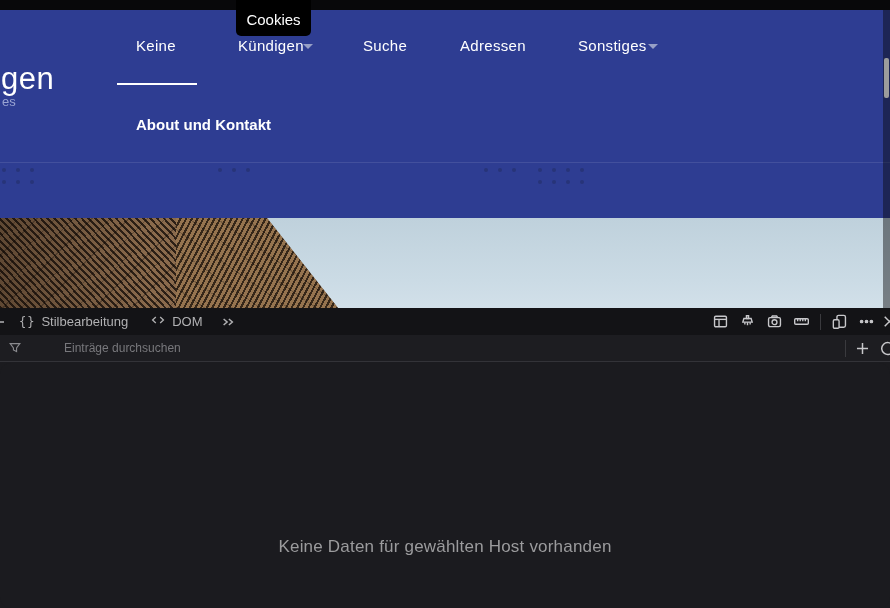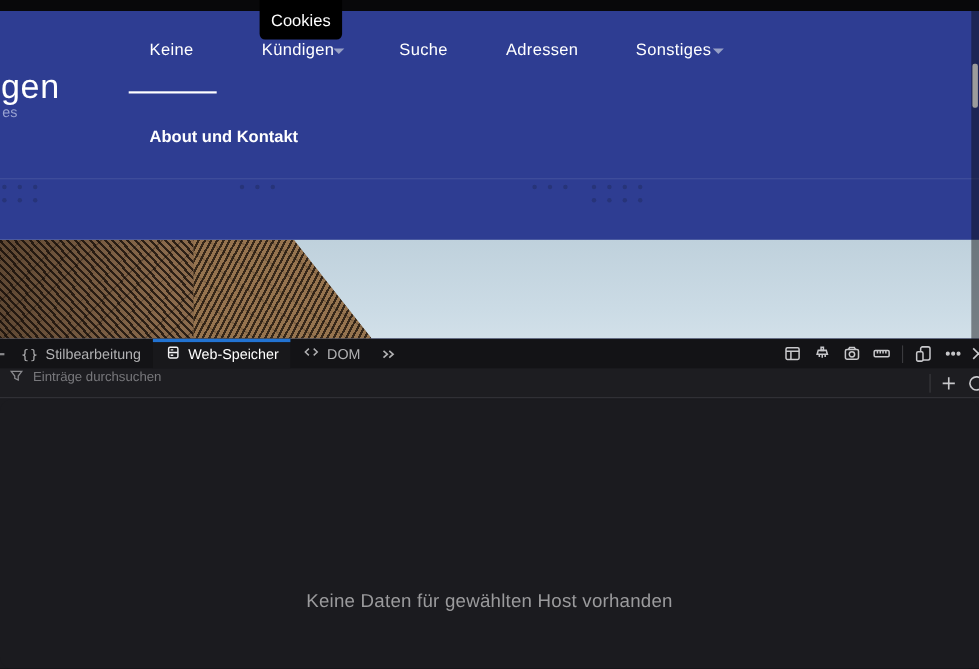--- a/index.html
+++ b/index.html
@@ -71,21 +71,21 @@
   .tab-overflow { display:flex; align-items:center; padding:0 6px; cursor:pointer; }
 
   .tb-icons { position:absolute; left:712px; top:0; height:27px; display:flex; align-items:center; gap:10px; }
   .tb-btn { width:17px; height:17px; display:flex; align-items:center; justify-content:center; cursor:pointer; }
   .tb-btn svg { stroke:#c8c8cb; }
   .tb-sep { width:1px; height:16px; background:#3a3a3e; }
   .close-btn { position:absolute; left:881px; top:5px; width:17px; height:17px; cursor:pointer; }
   .close-btn svg { stroke:#c8c8cb; }
 
   .filterbar { position:absolute; left:0; top:27px; width:890px; height:27px; background:#1d1d21;
-               border-bottom:1px solid #333338; display:flex; align-items:flex-start; }
+               border-bottom:1px solid #333338; display:flex; align-items:center;gap:34px; }
   .funnel { margin-left:8px; display:flex; align-items:center; }
   .filter-input { background:transparent; border:none; outline:none; color:#d7d7db;
                   font-size:12px; margin-left:8px; width:300px; font-family:"Liberation Sans",sans-serif; }
   .filter-input::placeholder { color:#78787c; }
   .fb-right { position:absolute; right:0; top:0; height:27px; display:flex; align-items:center; gap:8px; }
   .fb-sep { width:1px; height:17px; background:#3a3a3e; }
   .fb-btn { width:17px; height:17px; display:flex; align-items:center; justify-content:center; cursor:pointer; }
   .fb-btn svg { stroke:#c8c8cb; }
   .refresh-btn { margin-right:-6px; }
 
@@ -162,31 +162,20 @@
   </div>
 
   <div class="devtools">
 
     <div class="tabbar">
       <div class="tab-left-sliver"></div>
       <div class="tabs">
         <div class="tab">
           <span class="braces">{}</span>
           <span>Stilbearbeitung</span>
-        </div>
-        <div class="tab active">
-          <span>
-            <svg width="15" height="15" viewBox="0 0 16 16" fill="none" stroke-width="1.4">
-              <rect x="3.5" y="2.8" width="9" height="10.4" rx="1.4"></rect>
-              <line x1="3.5" y1="8" x2="12.5" y2="8"></line>
-              <line x1="5.5" y1="5.4" x2="8" y2="5.4"></line>
-              <line x1="5.5" y1="10.6" x2="8" y2="10.6"></line>
-            </svg>
-          </span>
-          <span>Web-Speicher</span>
         </div>
         <div class="tab">
           <span>
             <svg width="16" height="14" viewBox="0 0 18 16" fill="none" stroke-width="1.5">
               <path d="M6.5 4.5 L2.8 8 L6.5 11.5"></path>
                 <path d="M11.5 4.5 L15.2 8 L11.5 11.5"></path>
             </svg>
           </span>
           <span>DOM</span>
         </div>

